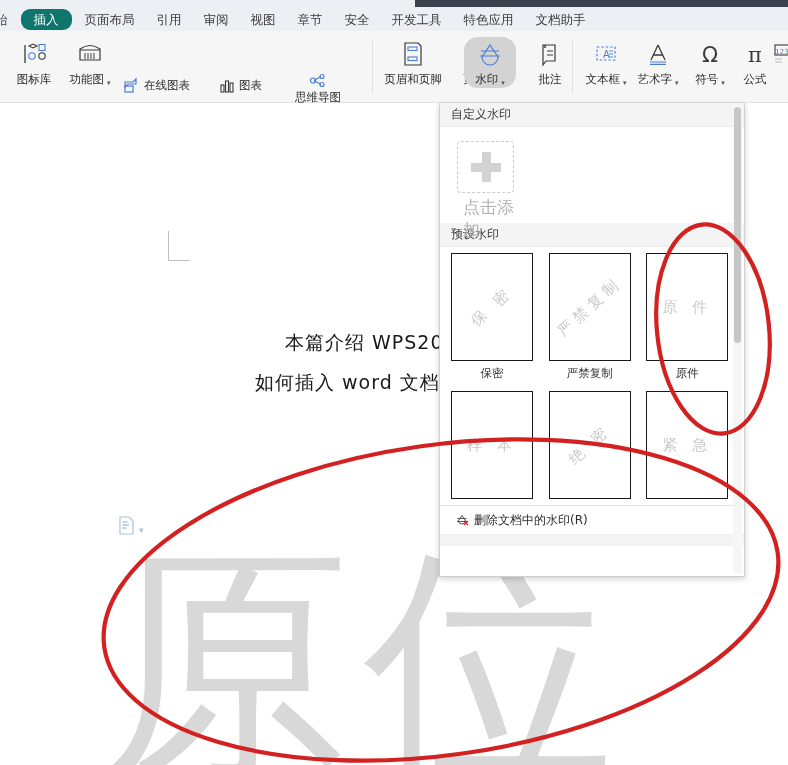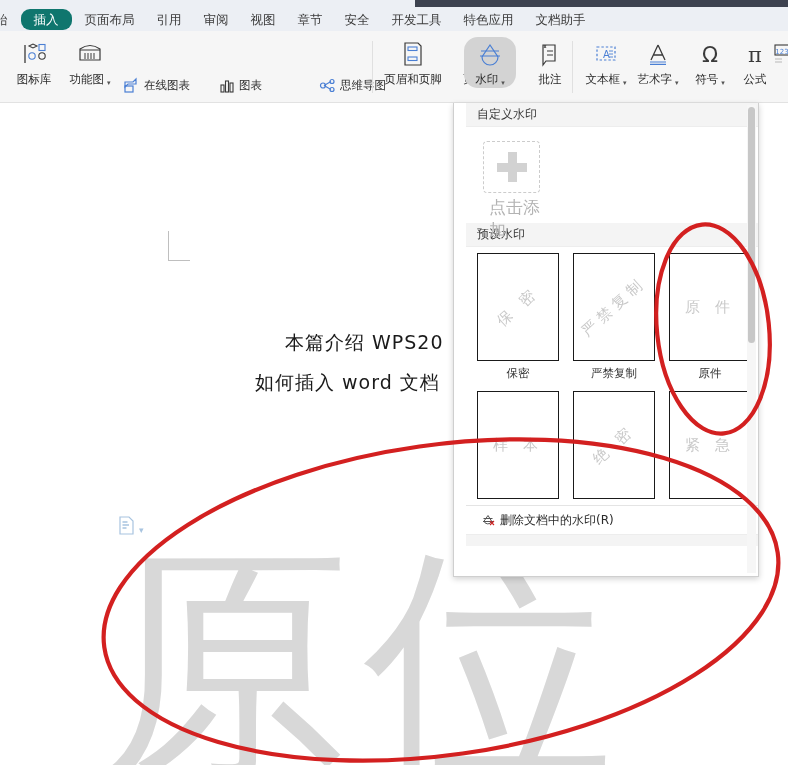--- a/index.html
+++ b/index.html
@@ -101,25 +101,24 @@
   .wm-big{
     position:absolute; left:100px; top:438px;
     font-size:250px; color:#d8d8d8; line-height:250px;
     font-family:"DejaVu Sans","Liberation Sans",sans-serif;
     letter-spacing:14px; white-space:nowrap;
     user-select:none;
   }
 
   
   .dropdown{
-    position:absolute; left:453px; top:103px; width:306px; height:474px;
+    position:absolute; left:439px; top:103px; width:306px; height:474px;
     background:#ffffff;
     border:1px solid #cfcfcf; border-top:none;
     box-shadow:0 2px 6px rgba(0,0,0,.18);
-    padding-left:12px;
   }
   .dd-section{
     height:24px; background:#f4f4f4; display:flex; align-items:center;
     padding-left:11px; font-size:12px; color:#3a3a3a;
     border-bottom:1px solid #ededed;
   }
   .dd-custom{
     height:96px; position:relative;
   }
   .addbox{
@@ -269,21 +268,21 @@
         <rect x="5.5" y="7" width="2.6" height="9" fill="none" stroke="#3a3a3a" stroke-width="1"></rect>
         <circle cx="12.5" cy="10" r="4.6" fill="none" stroke="#4a7fd4" stroke-width="1.1"></circle>
         <path d="M7.9 10 h9.2 M12.5 5.4 q2.6 4.6 0 9.2 q-2.6 -4.6 0 -9.2" stroke="#4a7fd4" stroke-width="1" fill="none"></path>
       </svg>
     </div>
     <div class="lb">
       <span>在线图表</span><span class="caret">▾</span>
     </div>
   </div>
 
-  <div class="smallbtn" style="left:316px; top:40px;">
+  <div class="smallbtn" style="left:293px; top:40px;flex-direction:column;">
     <div class="ic">
       <svg width="19" height="19" viewBox="0 0 19 19">
         <path d="M6 9.5 l7 -4 M6 9.5 l7 4" stroke="#4a7fd4" stroke-width="1.1" fill="none"></path>
         <circle cx="5" cy="9.5" r="2.5" fill="none" stroke="#4a7fd4" stroke-width="1.2"></circle>
         <circle cx="14" cy="5.5" r="2" fill="none" stroke="#4a7fd4" stroke-width="1.2"></circle>
         <circle cx="14" cy="13.5" r="2" fill="none" stroke="#4a7fd4" stroke-width="1.2"></circle>
       </svg>
     </div>
     <div class="lb">思维导图</div>
   </div>

